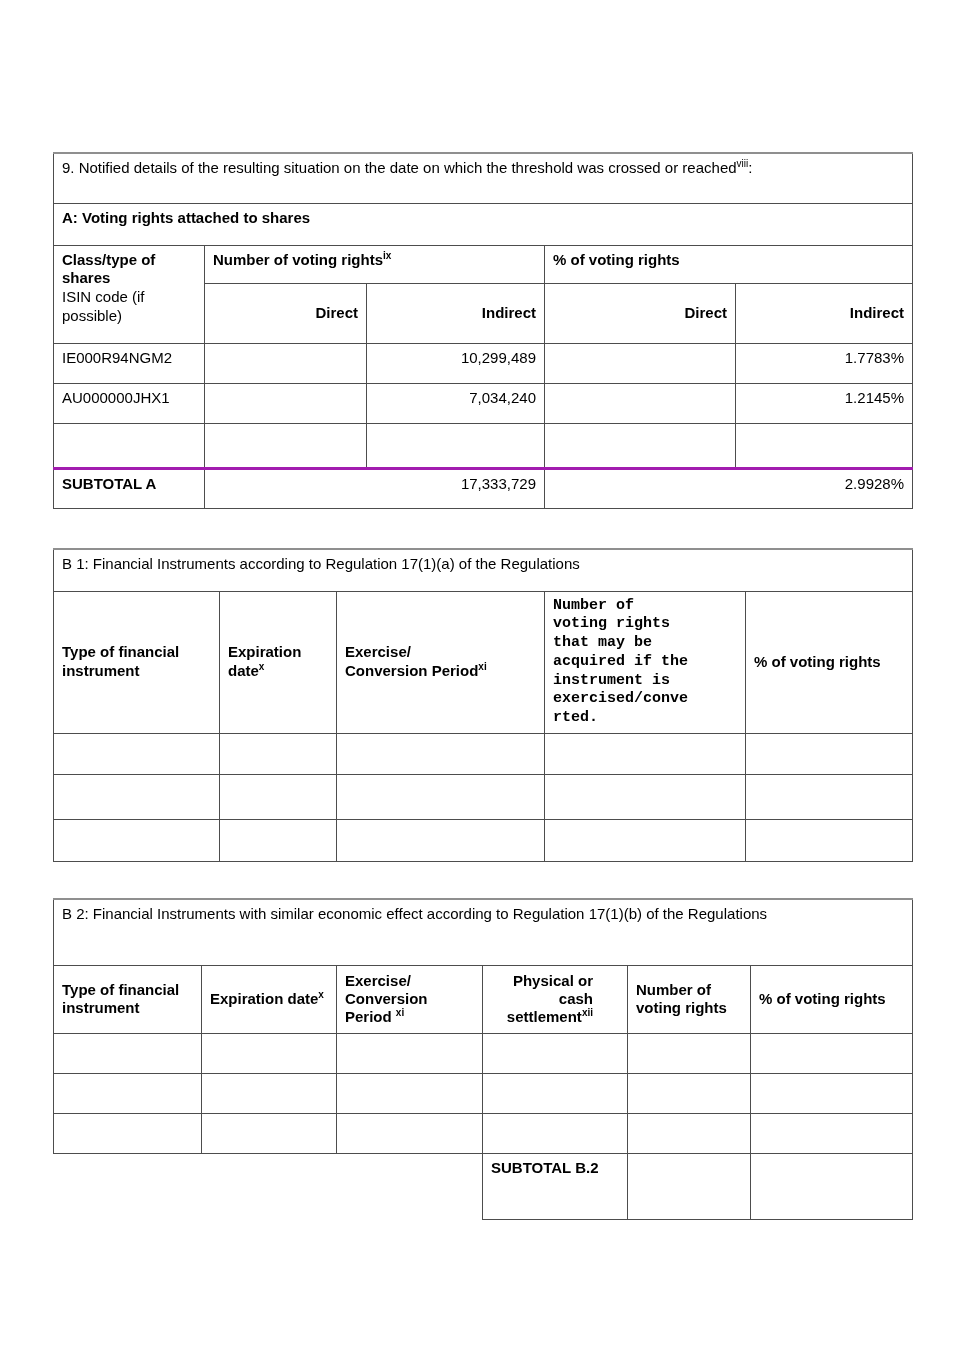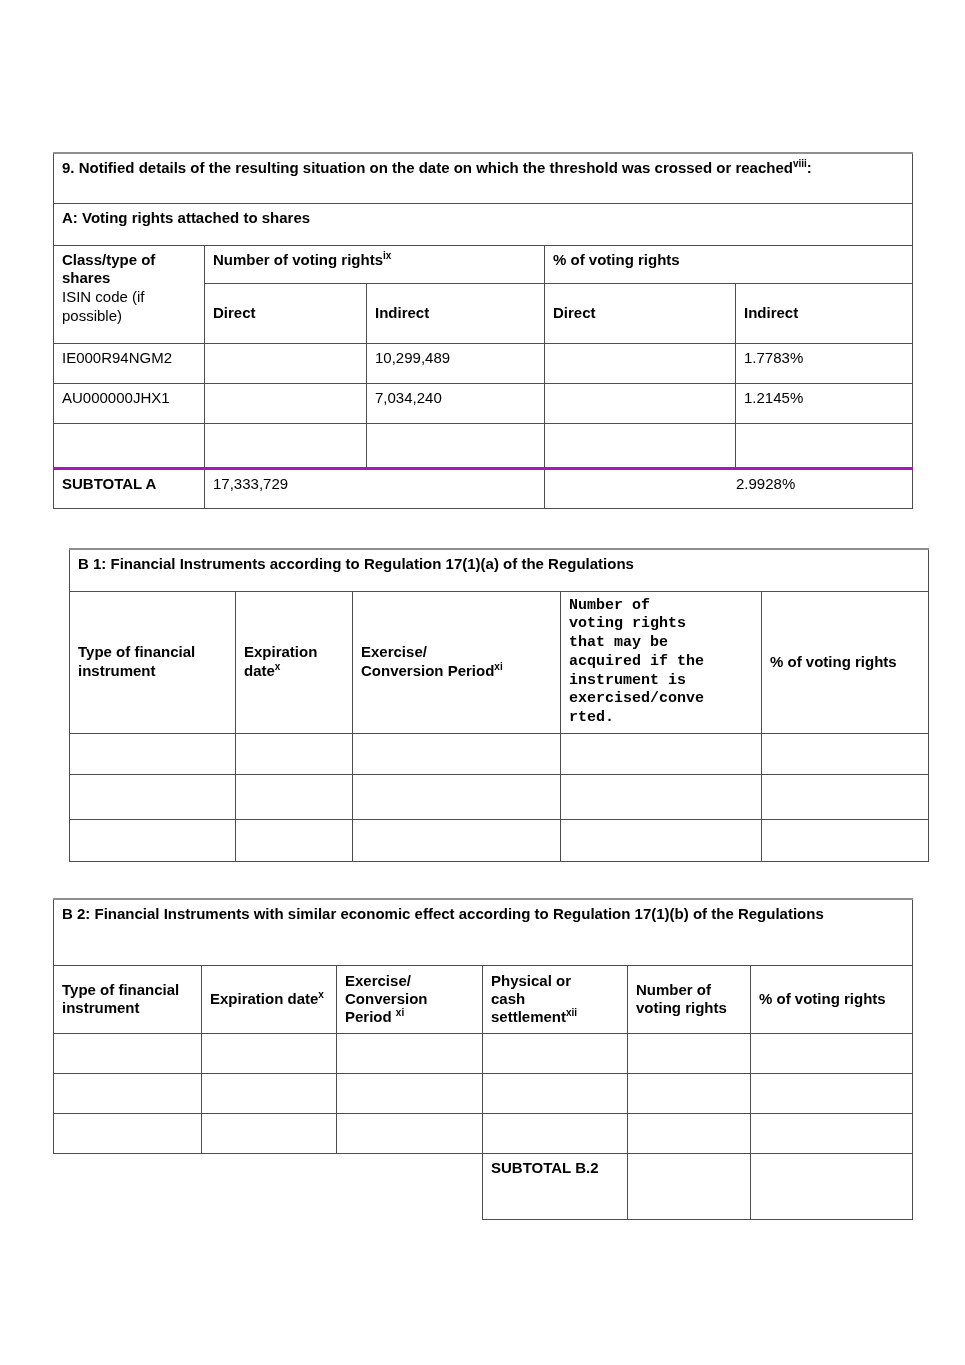--- a/index.html
+++ b/index.html
@@ -24,45 +24,45 @@
     padding: 5px 8px;
     font-size: 15px;
     line-height: 1.25;
     vertical-align: top;
     word-wrap: break-word;
     overflow: hidden;
   }
   .b { font-weight: bold; }
   .title-cell {
     font-size: 16px;
-    font-weight: bold;
+    font-weight: normal;
     border-top: 2px solid #8f8f8f !important;
     padding-top: 7px;
     margin-top: 28px;
   }
   .subtitle-cell {
     font-size: 16px;
     font-weight: bold;
   }
   .vmid { vertical-align: middle !important; }
-  .center { text-align: left; }
+  .center { text-align: right; }
   td.ghost {
     border: none !important;
     background: transparent;
   }
   .last-row td { border-bottom: 2px solid #5a5a5a; }
   .last-row td.ghost { border-bottom: none !important; }
   tr.subtotal-a td { border-top: 3px solid #a21caf; }
   sup {
     font-size: 10px;
     line-height: 0;
     vertical-align: super;
   }
   .hdr-constrain { max-width: 142px; font-family: Liberation Mono, monospace; }
-  .hdr-constrain-b2 { max-width: 102px; }
+  .hdr-constrain-b2 { max-width: 102px; text-align: right; }
 </style>
 </head>
 <body>
 
 <table class="doc-table" style="left:53px; top:152px; width:859px;">
   <colgroup>
     <col style="width:151px">
       <col style="width:162px">
       <col style="width:178px">
       <col style="width:191px">
@@ -111,21 +111,21 @@
     <td></td>
   </tr>
   <tr style="height:40px" class="subtotal-a last-row">
     <td class="b">SUBTOTAL A</td>
     <td colspan="2" class="center" style="">17,333,729</td>
     <td colspan="2" class="center" style="padding-left:191px;">2.9928%</td>
   </tr>
 </tbody>
   </table>
 
-<table class="doc-table" style="left:69px; top:548px; width:859px;">
+<table class="doc-table" style="left:53px; top:548px; width:859px;">
   <colgroup>
     <col style="width:166px">
       <col style="width:117px">
       <col style="width:208px">
       <col style="width:201px">
       <col style="width:167px">
   </colgroup>
   <tbody>
       <tr style="height:42px">
     <td colspan="5" class="title-cell"><span>B 1: Financial Instruments according to Regulation 17(1)(a) of the Regulations</span></td>

